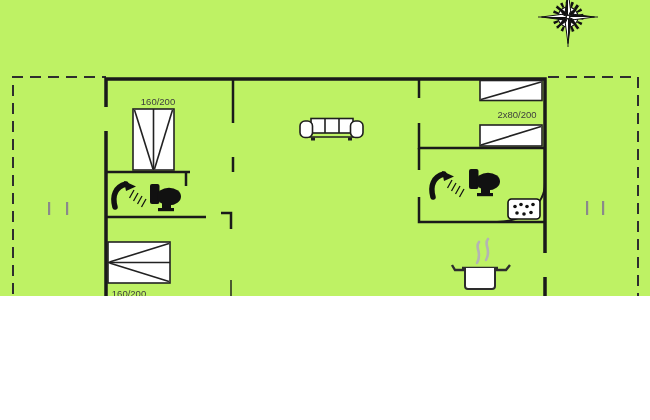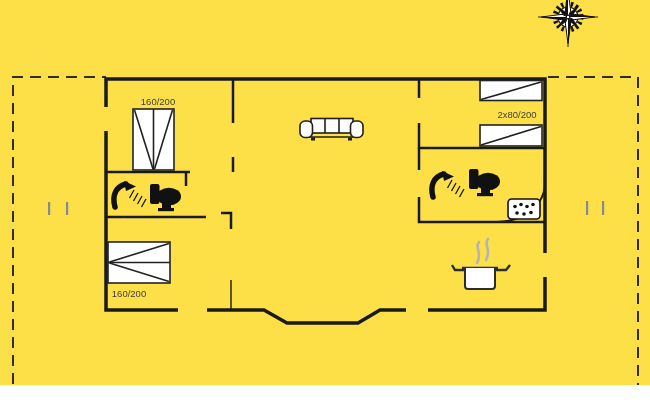--- a/index.html
+++ b/index.html
@@ -1,19 +1,19 @@
 <!DOCTYPE html>
 <html><head>
 <meta charset="utf-8">
 <style>
   html,body{margin:0;padding:0;background:#fff;}
   .canvas{
     position:relative;
-    width:650px;height:385px;
-    background:#fde047;
+    width:650px;height:296px;
+    background:#bef264;
     overflow:hidden;
     font-family:"Liberation Sans", sans-serif;
   }
   svg{position:absolute;left:0;top:0;}
   text.size-label{
     font-family:"Liberation Sans", sans-serif;
     font-size:9.5px;
     fill:#3d3d3d;
     text-anchor:middle;
   }

